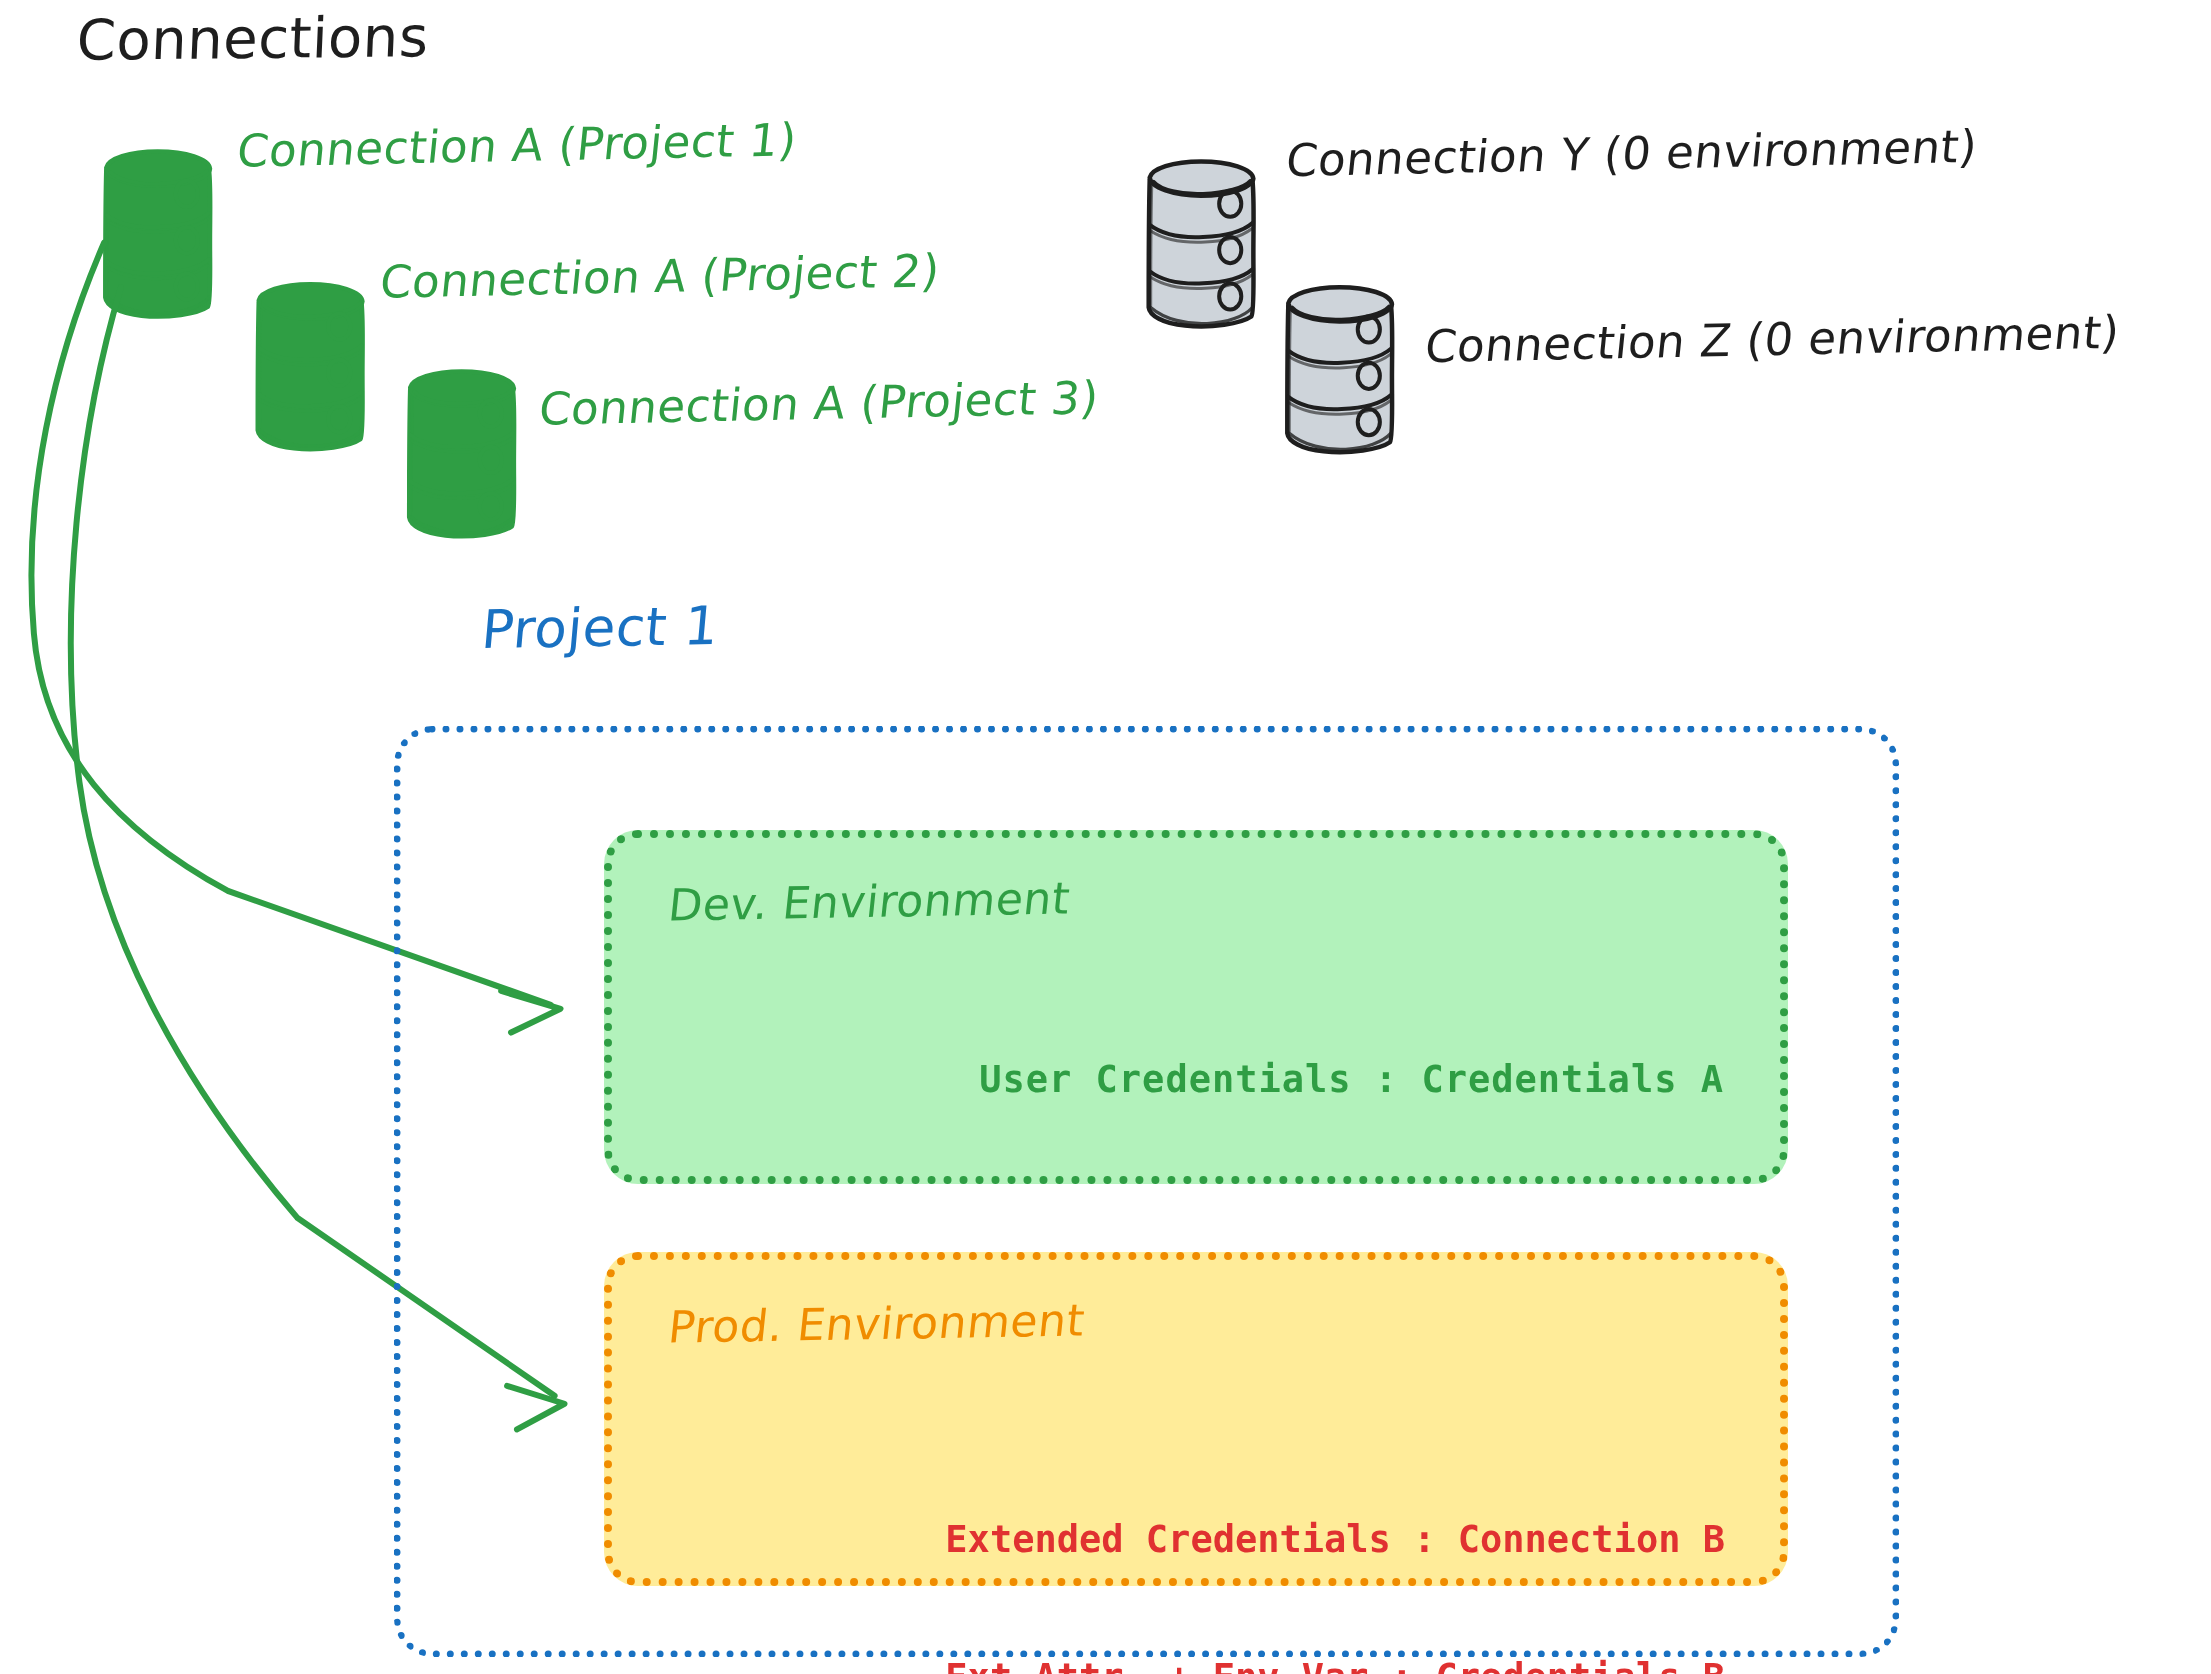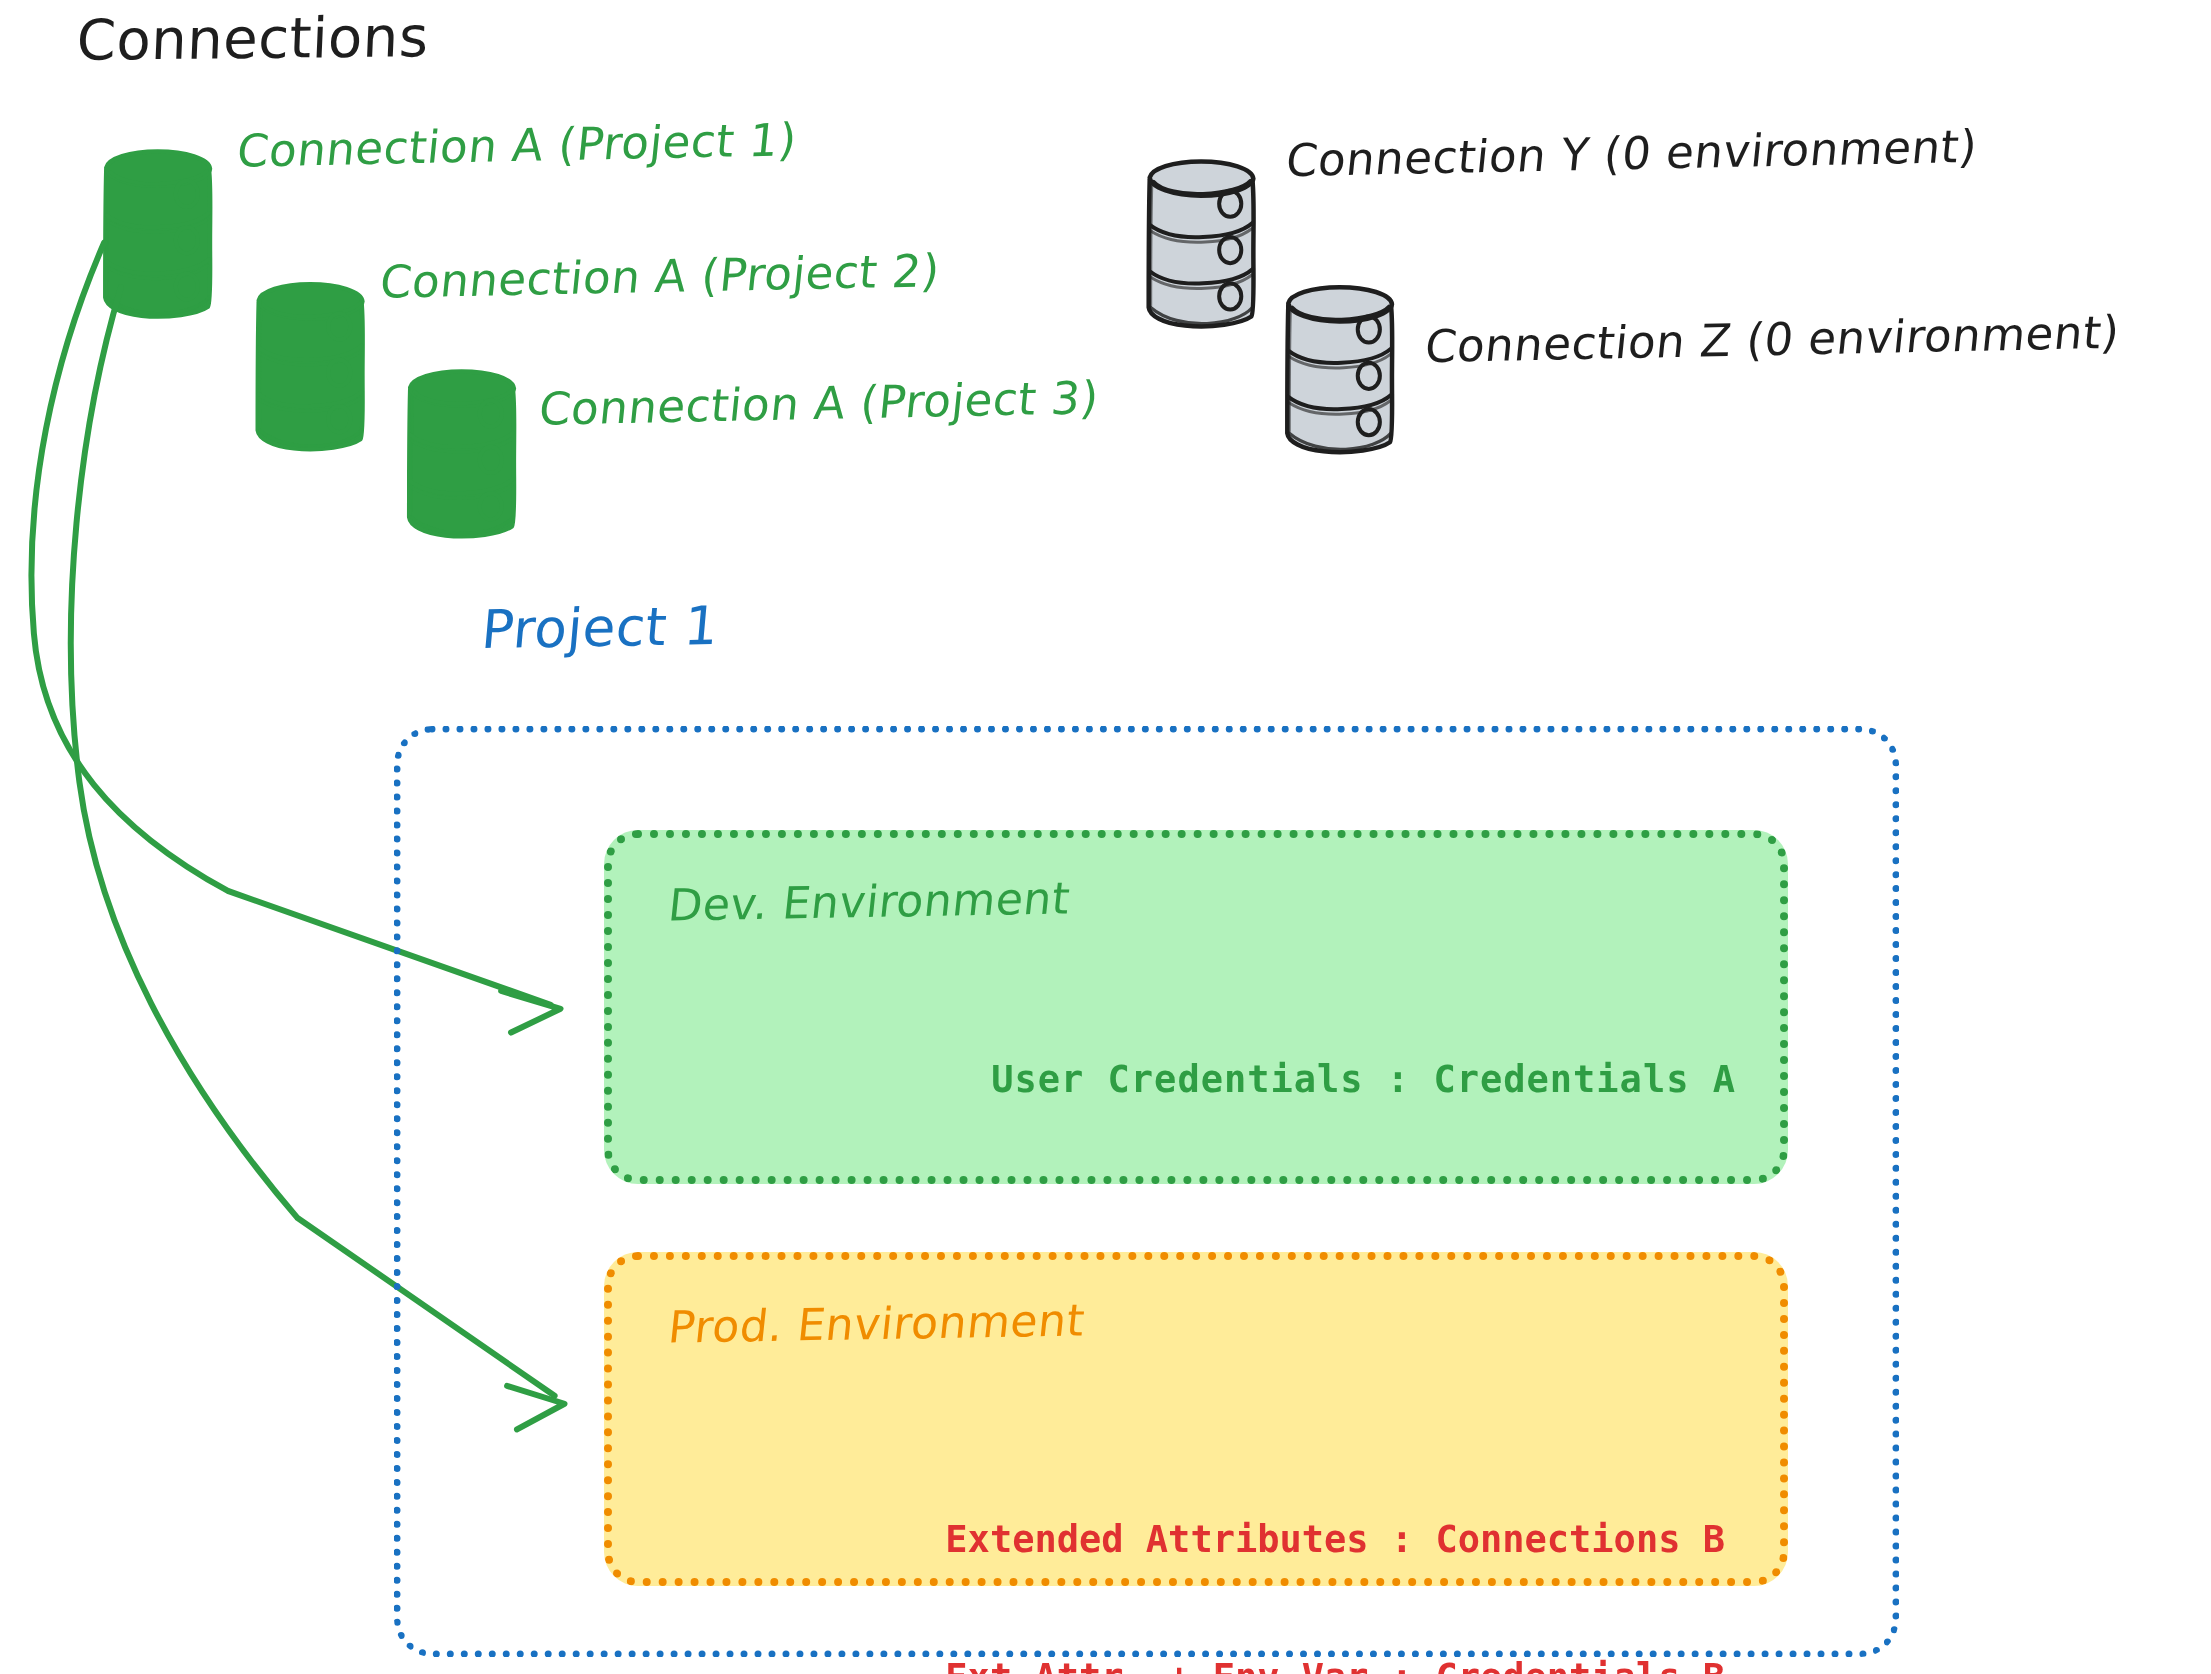--- a/index.html
+++ b/index.html
@@ -109,21 +109,21 @@
     top: 38px;
     color: #f08c00;
   }
   .mono-line {
     position: absolute;
     white-space: pre;
     font-size: 37px;
     letter-spacing: 1px;
   }
   #dev-cred {
-    right: 44px;
+    right: 56px;
     top: 220px;
     color: #2f9e44;
   }
   #prod-lines {
     position: absolute;
     right: 55px;
     top: 164px;
     text-align: left;
     color: #e03131;
     font-size: 37px;
@@ -215,19 +215,19 @@
   <div class="box" id="project-box"></div>
 
   <div class="box" id="dev-box">
     <div class="env-title hand" id="dev-title">Dev. Environment</div>
     <div class="mono mono-line" id="dev-cred">User Credentials : Credentials A</div>
   </div>
 
   <div class="box" id="prod-box">
     <div class="env-title hand" id="prod-title">Prod. Environment</div>
     <div class="mono" id="prod-lines">
-      <div>Extended Attributes : Connections B</div>
+      <div>Extended Credentials : Connection B</div>
       <div>Ext.Attr. + Env.Var : Credentials B</div>
     </div>
   </div>
 
 </div>
 
 
 </body></html>

